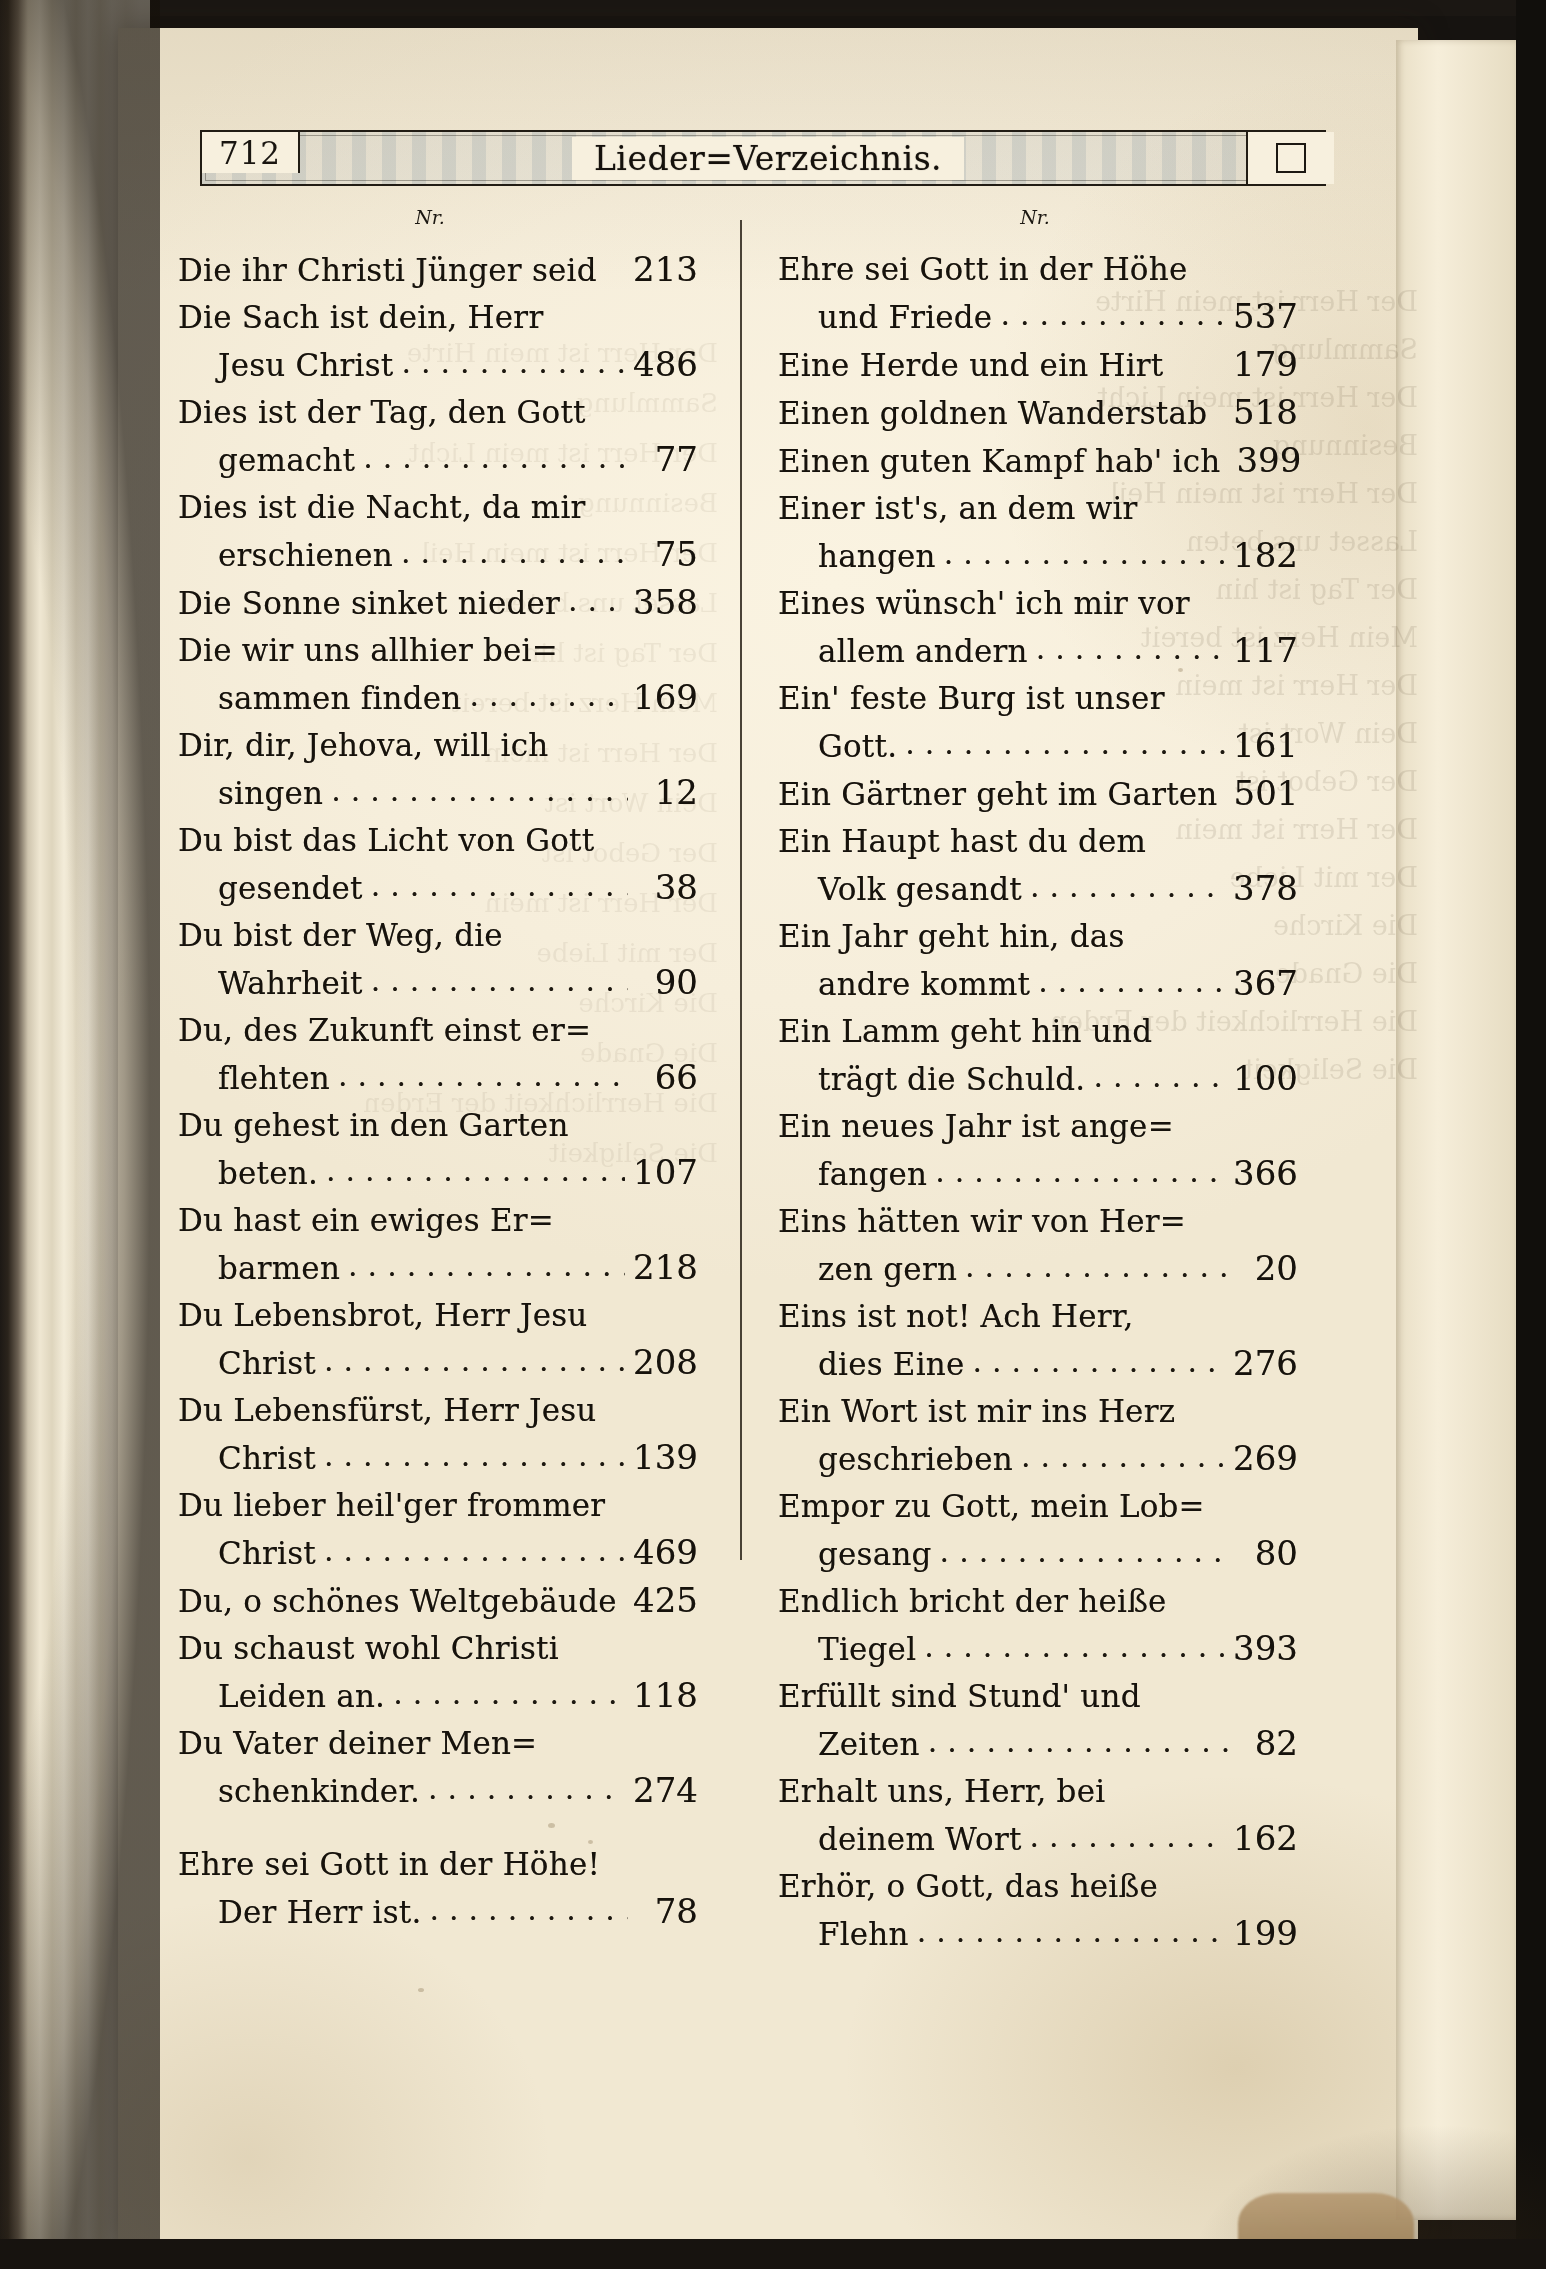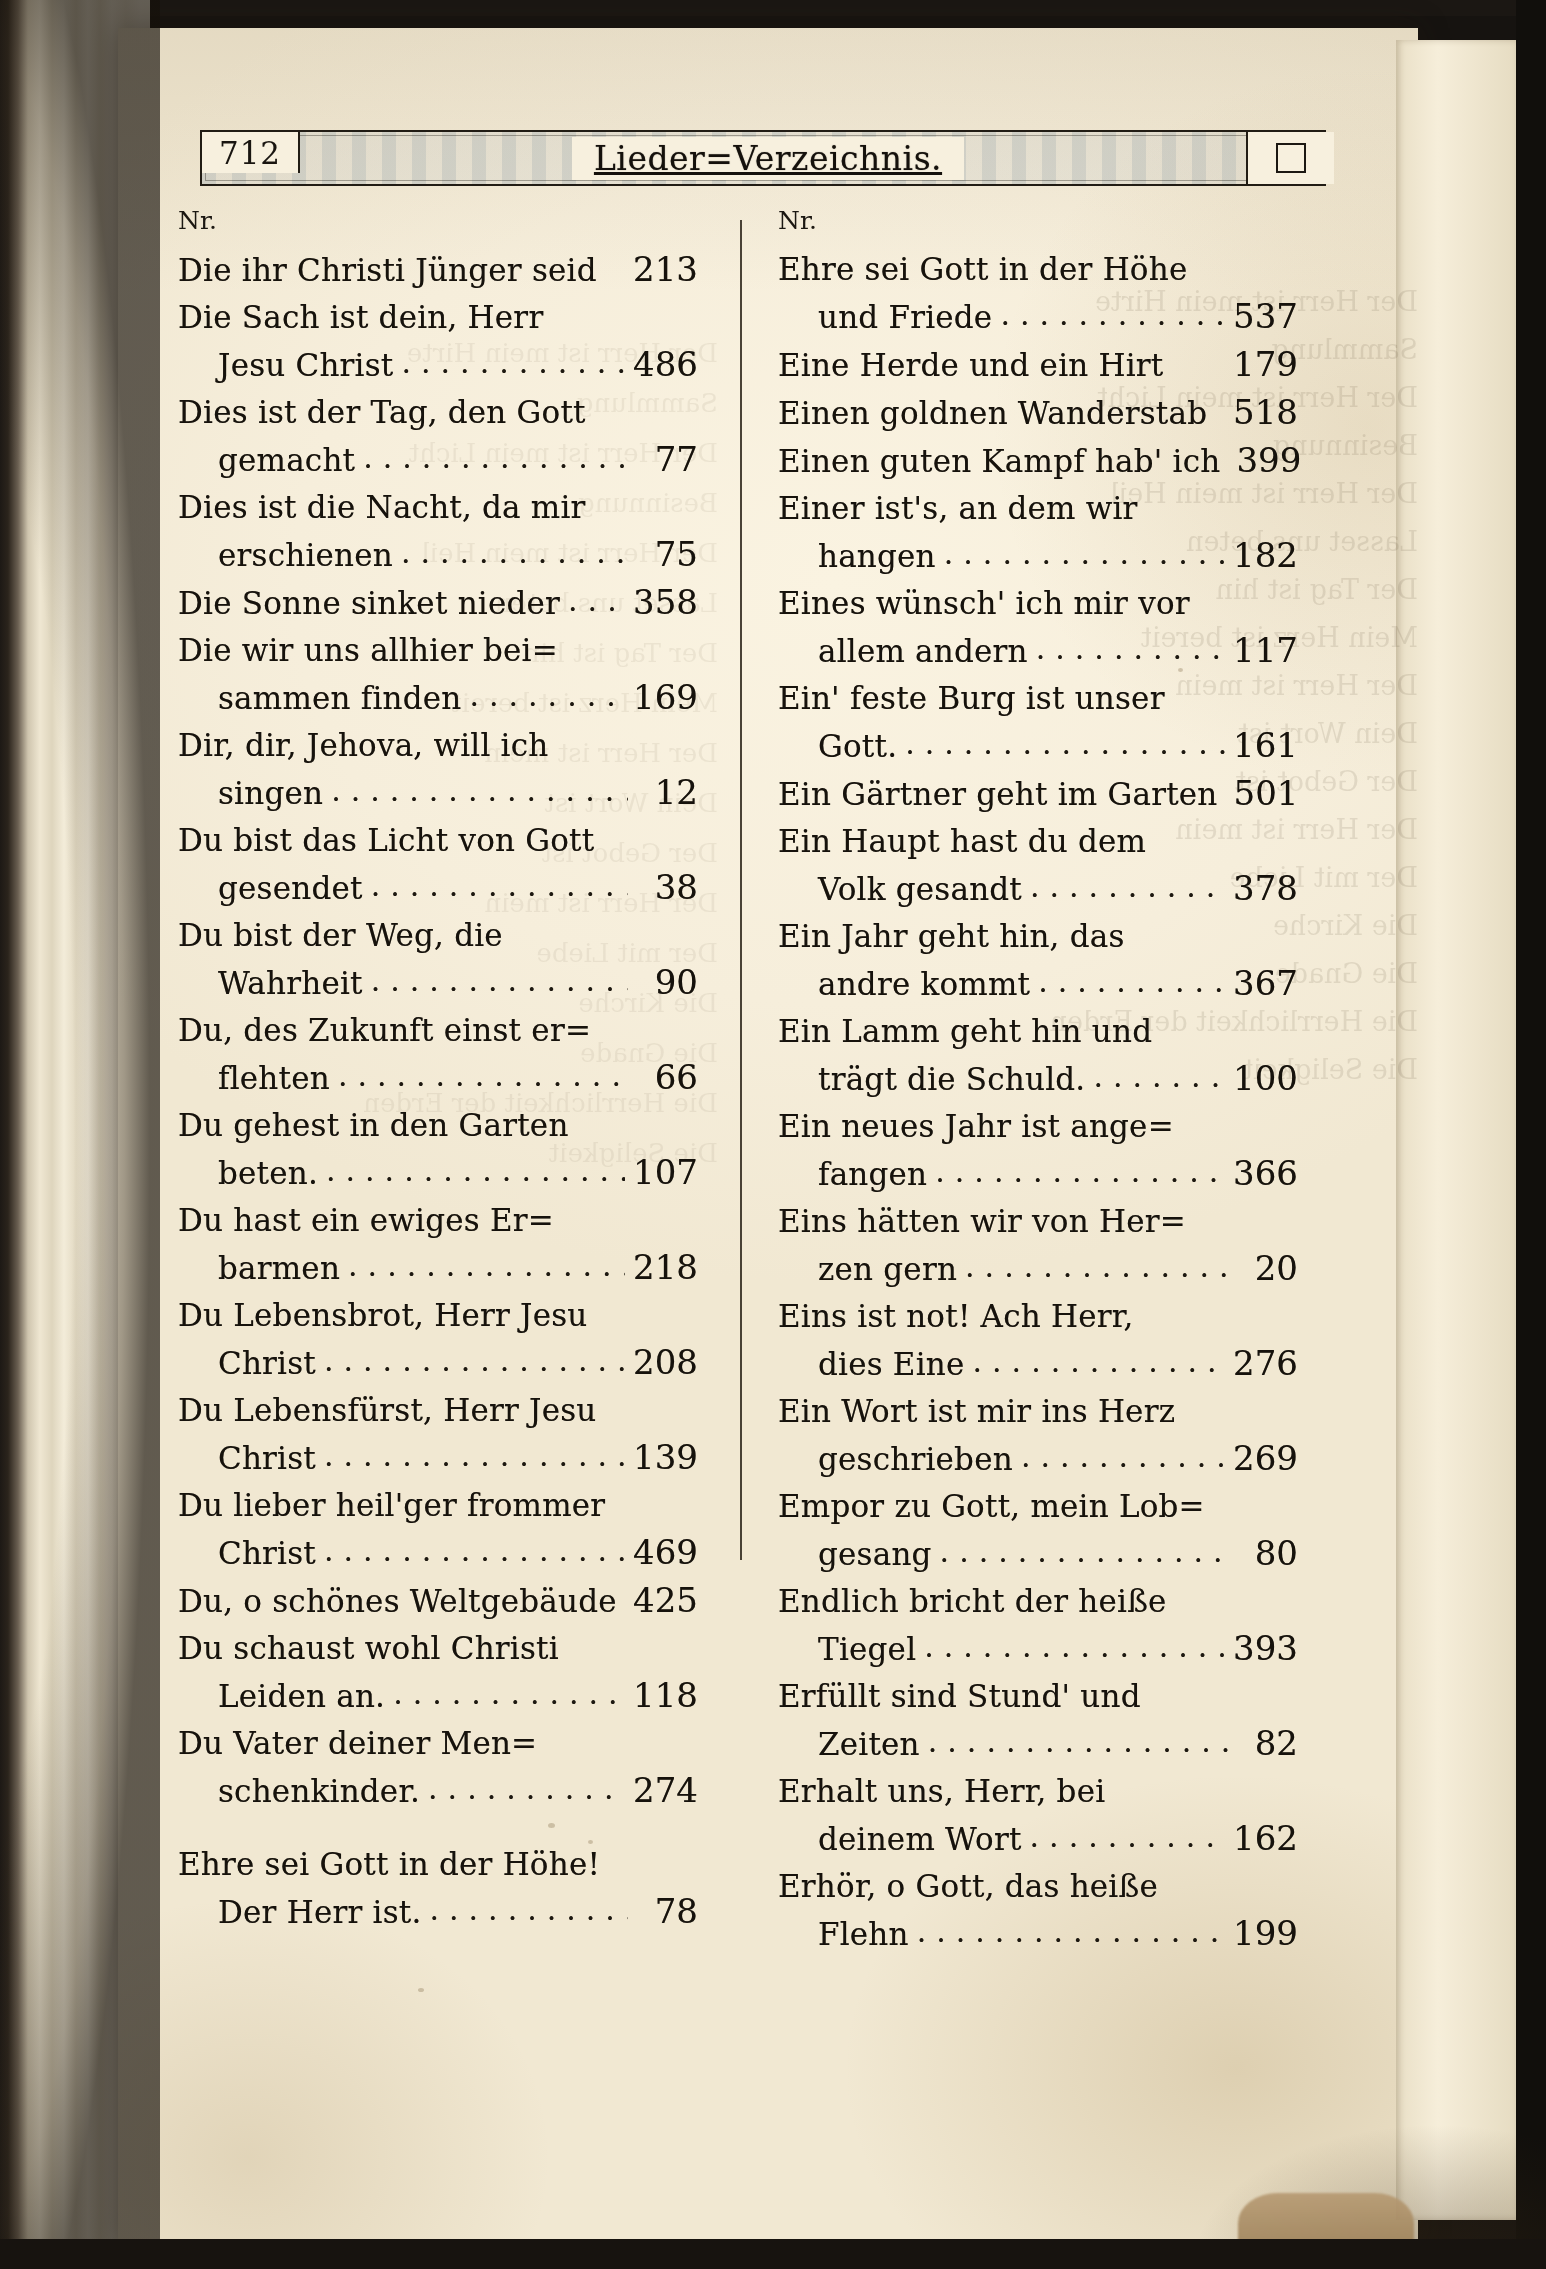--- a/index.html
+++ b/index.html
@@ -173,21 +173,20 @@
   }
   .head-title {
     position: absolute;
     left: 200px; top: 100px;
     width: 900px; height: 60px;
     display: flex; align-items: center; justify-content: center;
     font-size: 33px;
     color: #15110c;
     letter-spacing: .5px;
     text-shadow: 0 0 1px rgba(20,16,10,0.5);
-    text-decoration: underline;
   }
   .head-title span { background: #f7f0de; padding: 2px 22px; }
   .head-marker {
     position: absolute;
     right: 84px; top: 104px;
     width: 86px; height: 52px;
     border-left: 2px solid #211c14;
     background: #f7f0de;
     display: flex; align-items: center; justify-content: center;
   }
@@ -215,24 +214,25 @@
     position: absolute;
     left: 562px; top: 14px;
     width: 2px; height: 1340px;
     background: #2a2319;
     opacity: .85;
   }
 
   .nr-label {
     position: relative;
     height: 40px;
-    text-align: left;
+    text-align: center;
     padding-right: 16px;
-    font-size: 25px;
+    font-size: 19px;
     color: #1b1711;
+    font-style: italic;
   }
   .col.right .nr-label { padding-right: 6px; }
 
   .entry {
     position: relative;
     font-size: 31px;
     line-height: 47px;
     color: #16120c;
     text-shadow: 0 0 0.6px rgba(25,20,12,0.45);
   }

